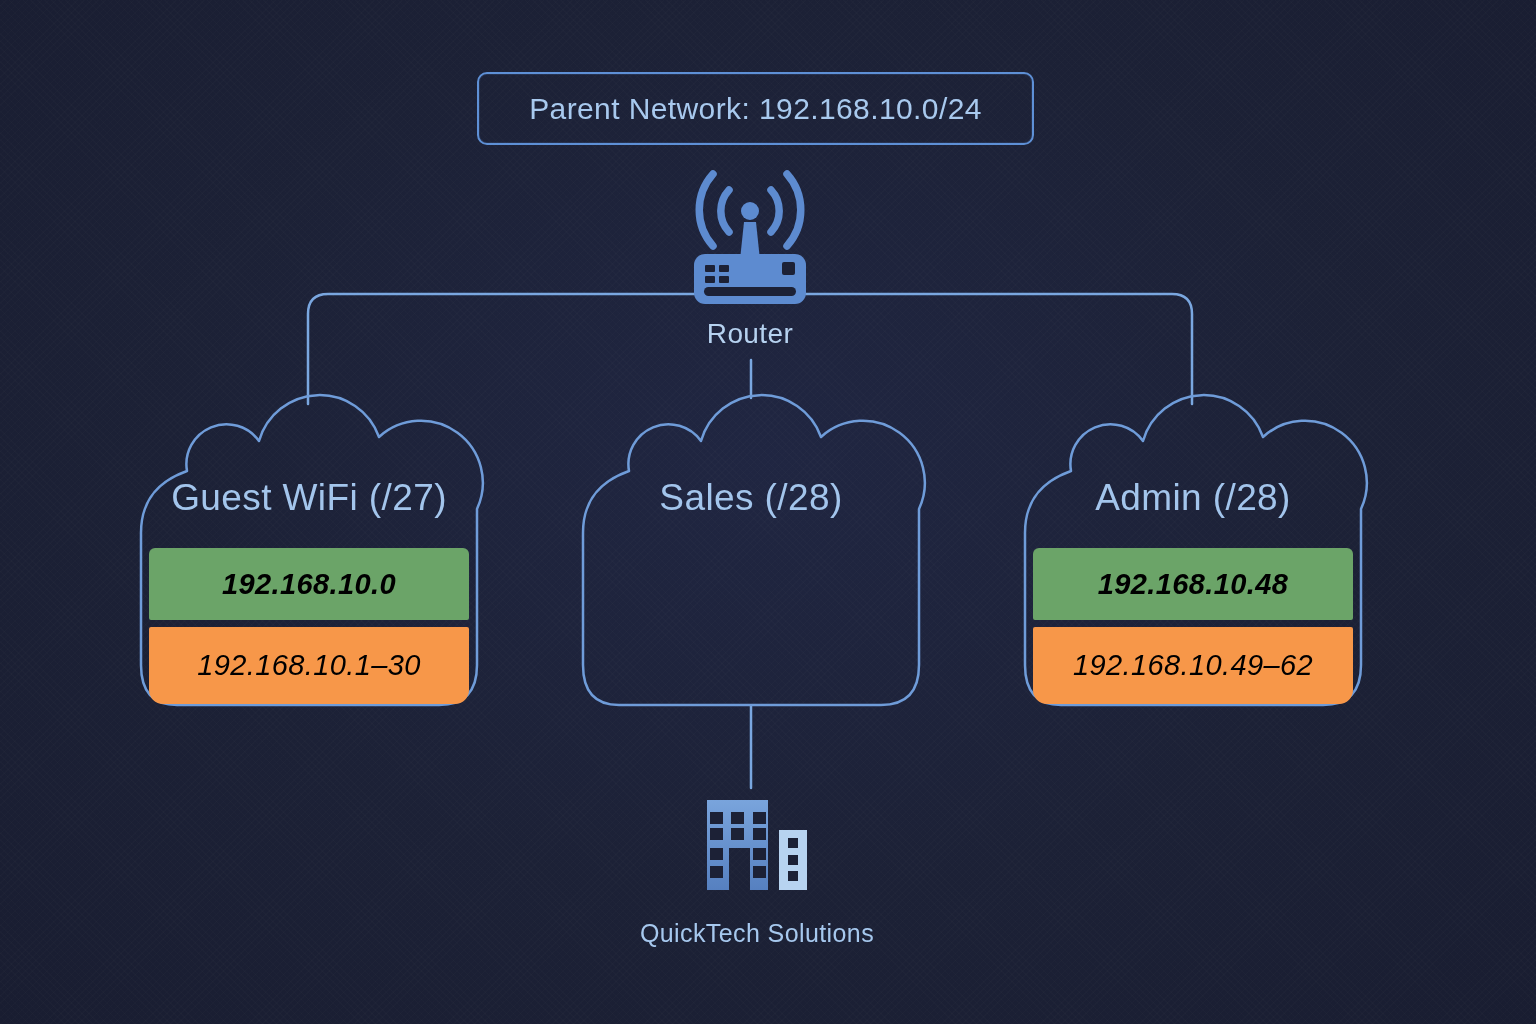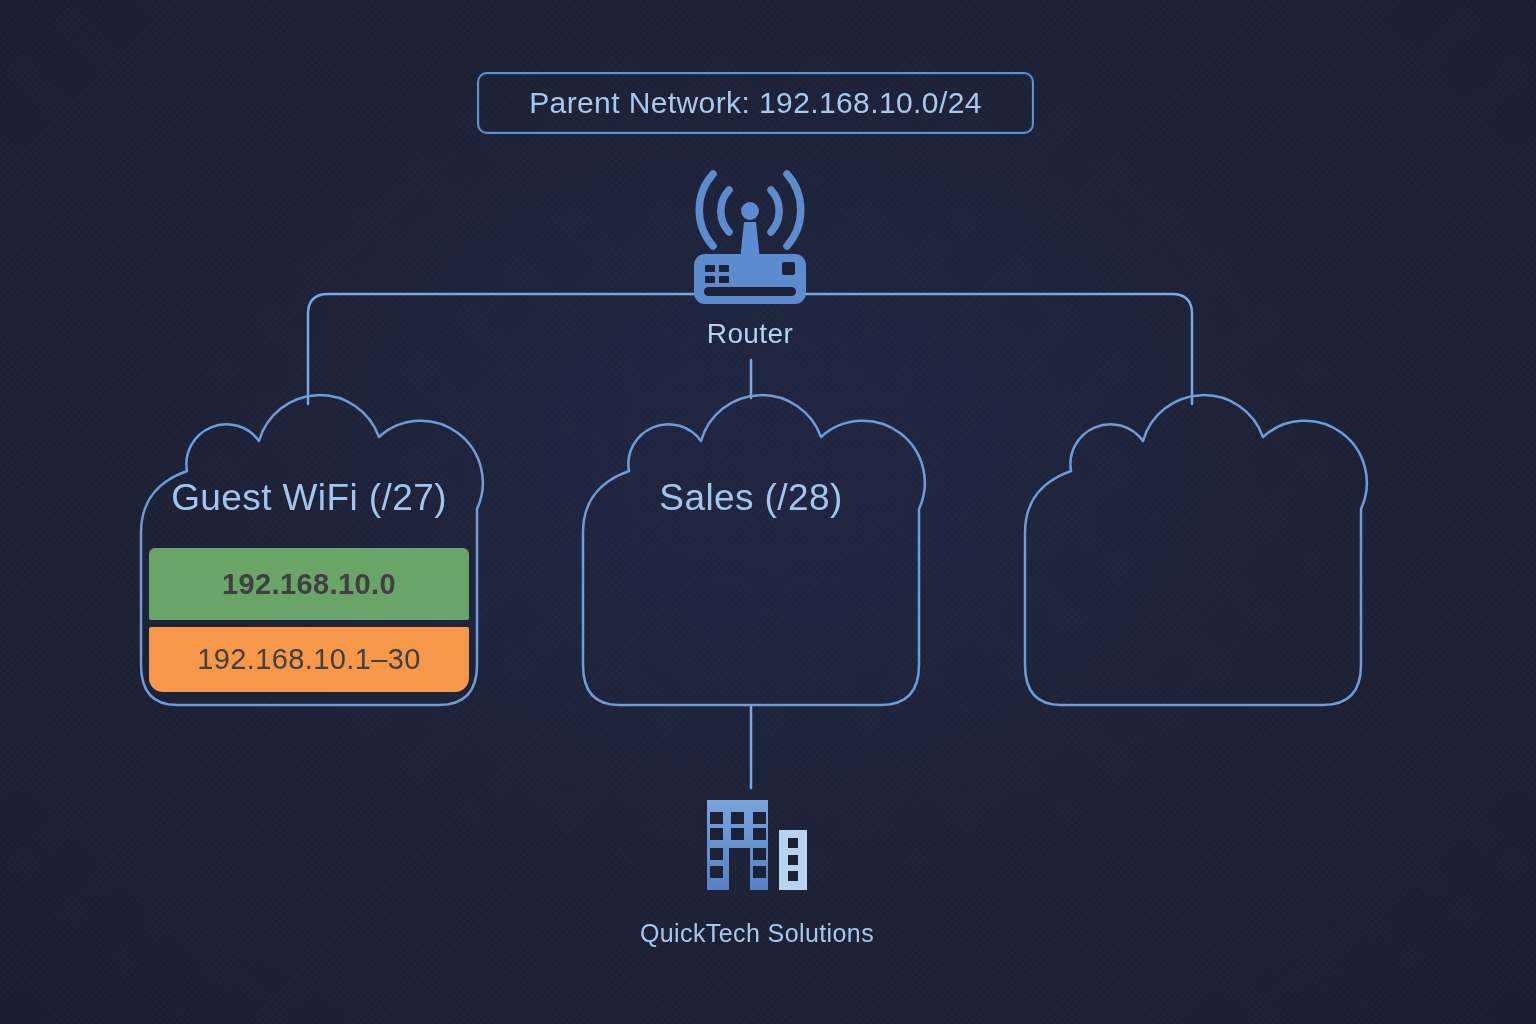--- a/index.html
+++ b/index.html
@@ -8,21 +8,21 @@
     background:
       repeating-linear-gradient(45deg, rgba(255,255,255,0.012) 0 1px, transparent 1px 5px),
       repeating-linear-gradient(-45deg, rgba(255,255,255,0.012) 0 1px, transparent 1px 5px),
       radial-gradient(ellipse at 50% 45%, #202642 0%, #1c2136 55%, #191d31 100%);
     font-family:"Liberation Sans", sans-serif;
   }
   .abs{position:absolute;}
   svg.layer{position:absolute;left:0;top:0;pointer-events:none;}
 
   .title-box{
-    left:477px;top:72px;width:557px;height:62px;
+    left:477px;top:72px;width:557px;height:73px;
     border:2px solid #5e90d6;border-radius:10px;
     display:flex;align-items:center;justify-content:center;
     box-sizing:border-box;
     box-shadow:0 0 0 1px rgba(94,144,214,0.15) inset;
   }
   .title-box span{font-size:30px;color:#a8c9ee;letter-spacing:0.4px;}
 
   .router-label{
     left:650px;top:316px;width:200px;text-align:center;
     font-size:28px;line-height:36px;color:#b6d2f0;letter-spacing:0.4px;
@@ -33,28 +33,28 @@
   .cloud-sales{left:579px;top:393px;}
   .cloud-admin{left:1021px;top:393px;}
 
   .cloud-label{
     position:absolute;left:0;top:84px;width:100%;text-align:center;
     font-size:37px;line-height:42px;color:#a3c5ec;letter-spacing:0.4px;
   }
   .net-bar{
     position:absolute;left:12px;width:320px;
     display:flex;align-items:center;justify-content:center;
-    color:#404040;letter-spacing:0.4px;box-sizing:border-box;
+    color:#000000;letter-spacing:0.4px;box-sizing:border-box;font-style:italic;
   }
   .net-bar.green{
     top:155px;height:72px;background:#6ba468;
     border-radius:6px 6px 2px 2px;font-size:29px;font-weight:700;
   }
   .net-bar.orange{
-    top:234px;height:65px;background:#f79749;
+    top:234px;height:77px;background:#f79749;
     border-radius:2px 2px 14px 14px;font-size:29px;font-weight:400;
   }
 
   .company-label{
     left:557px;top:912px;width:400px;text-align:center;
     font-size:25px;line-height:42px;color:#a6c8ee;letter-spacing:0.4px;
   }
 </style>
 </head>
 <body>
@@ -134,16 +134,21 @@
   <div class="abs cloud cloud-guest">
     <div class="cloud-label">Guest WiFi (/27)</div>
     <div class="net-bar green">192.168.10.0</div>
     <div class="net-bar orange">192.168.10.1–30</div>
   </div>
 
   <div class="abs cloud cloud-sales">
     <div class="cloud-label">Sales (/28)</div>
   </div>
 
+  <div class="abs cloud cloud-admin">
+    <div class="cloud-label">Admin (/28)</div>
+    <div class="net-bar green">192.168.10.48</div>
+    <div class="net-bar orange">192.168.10.49–62</div>
+  </div>
 
   <div class="abs company-label">QuickTech Solutions</div>
 
 </div>
 
 </body></html>

